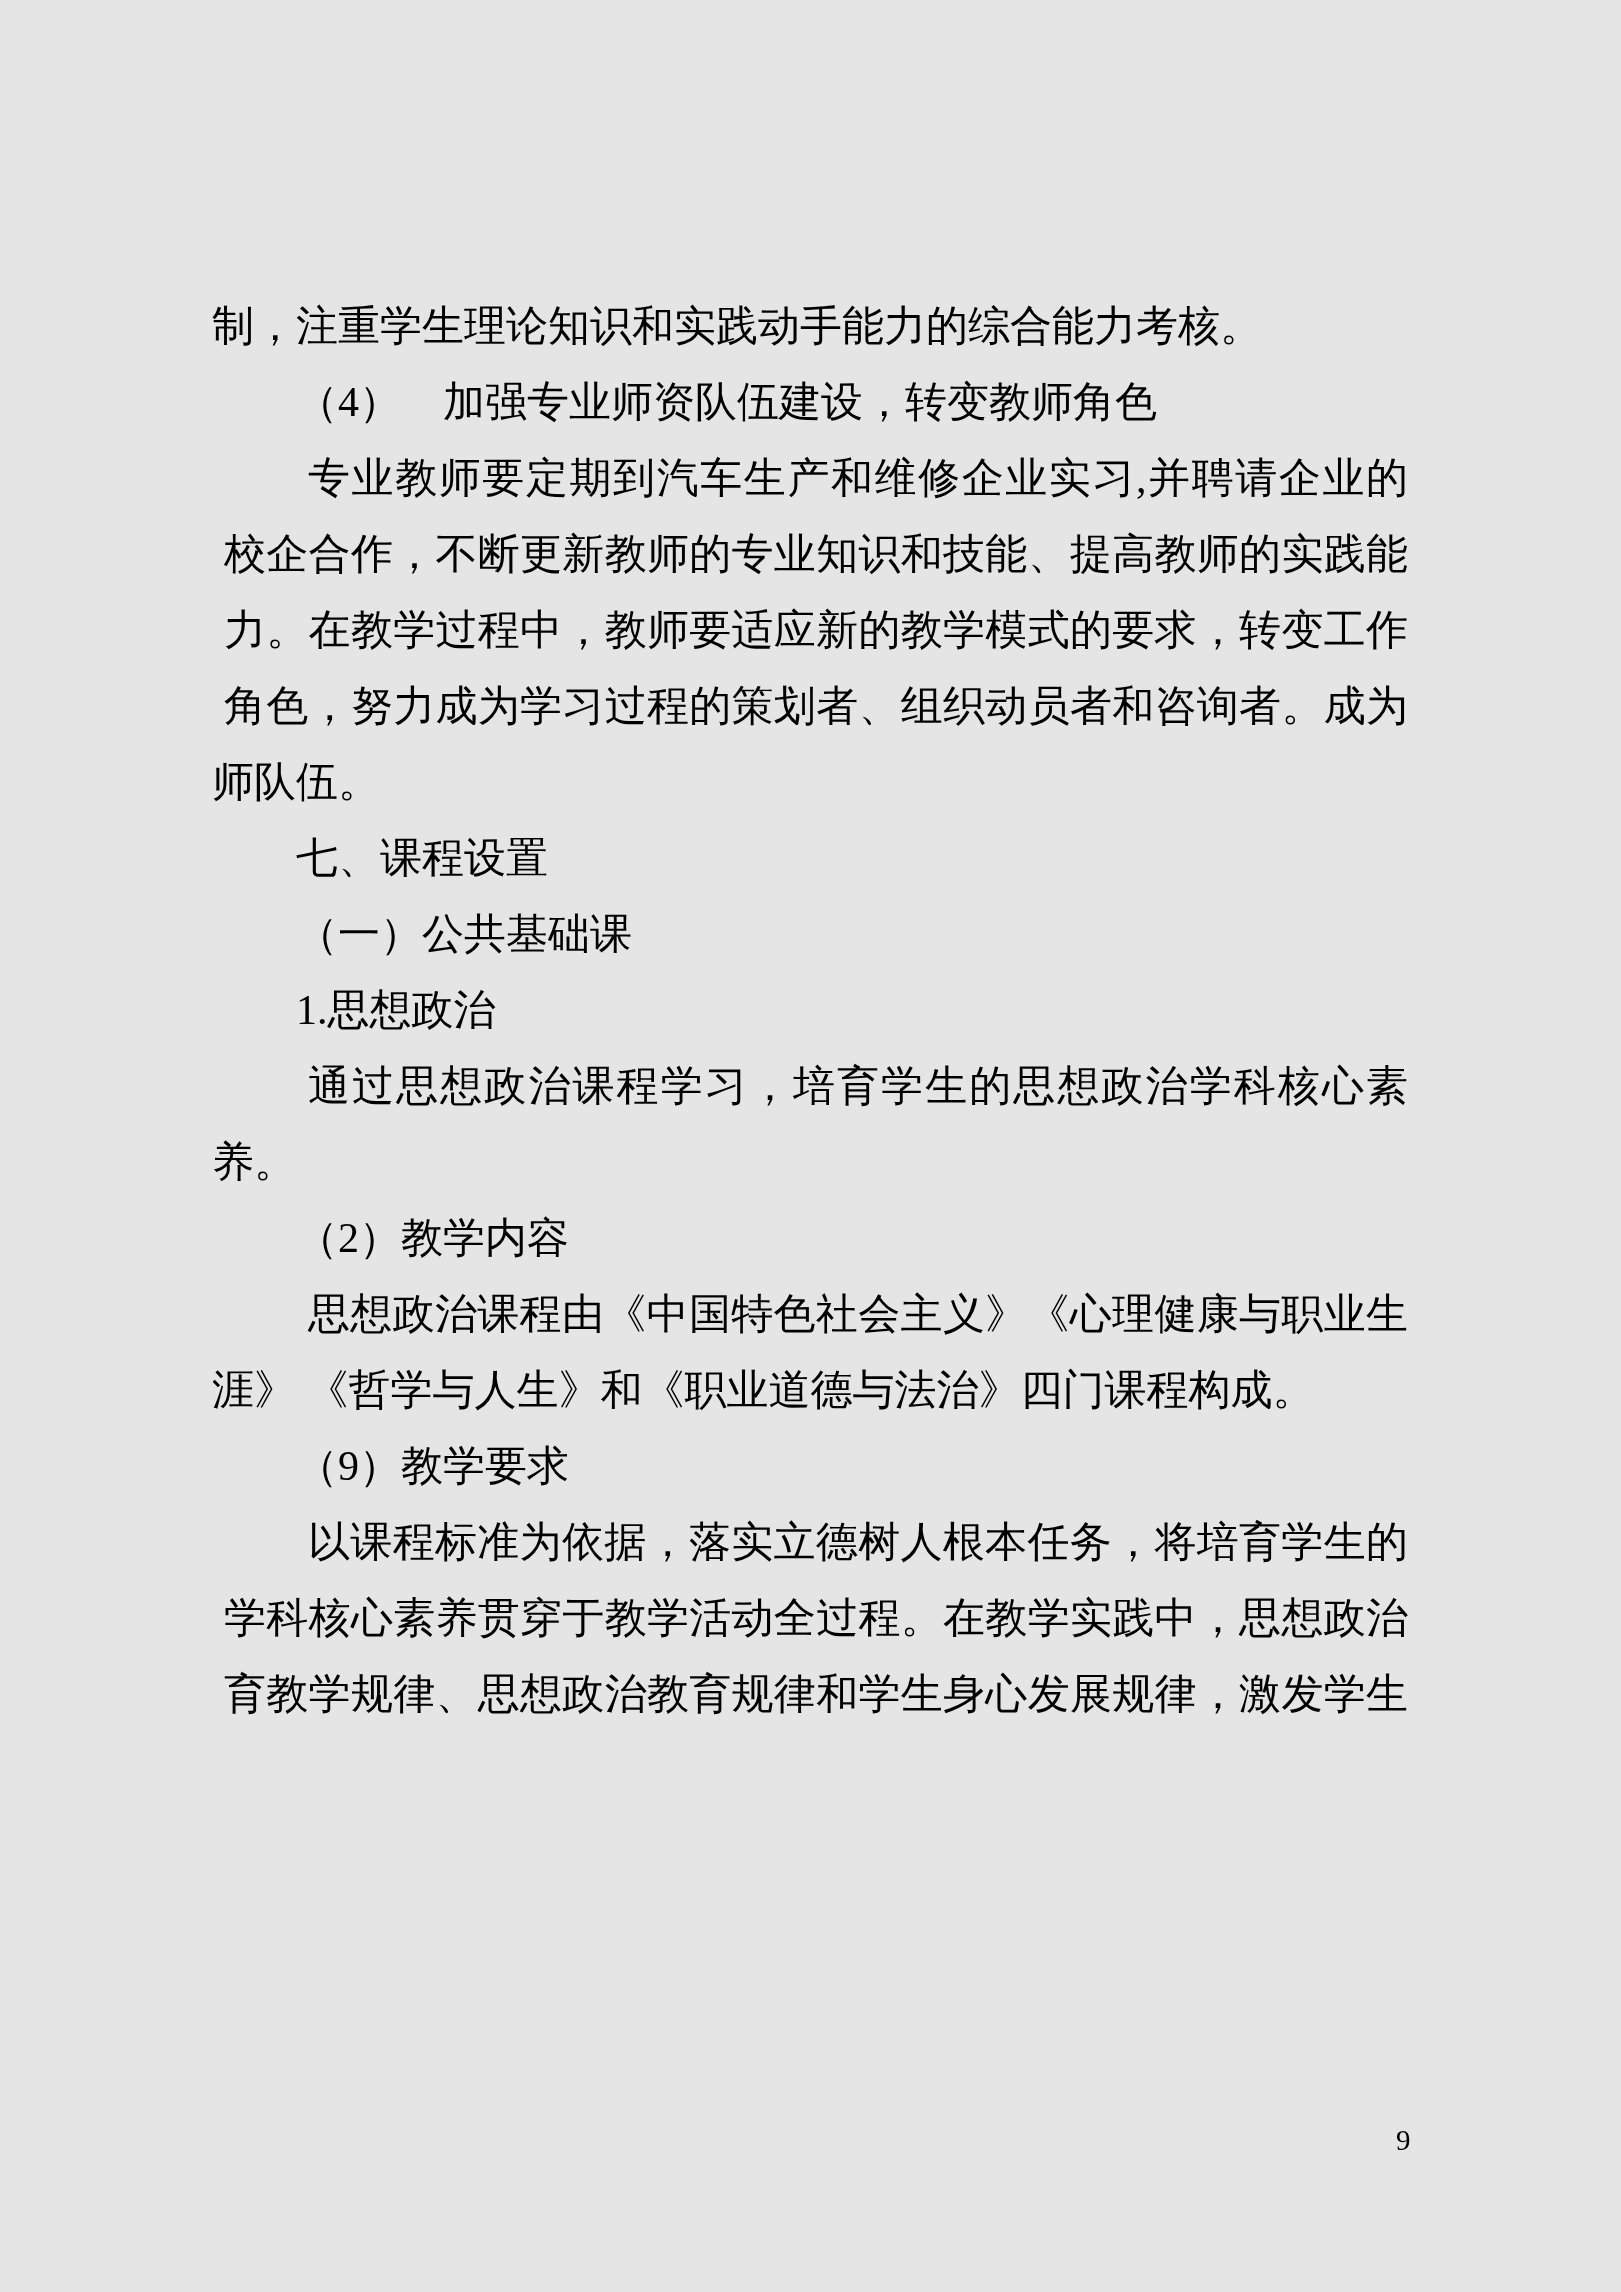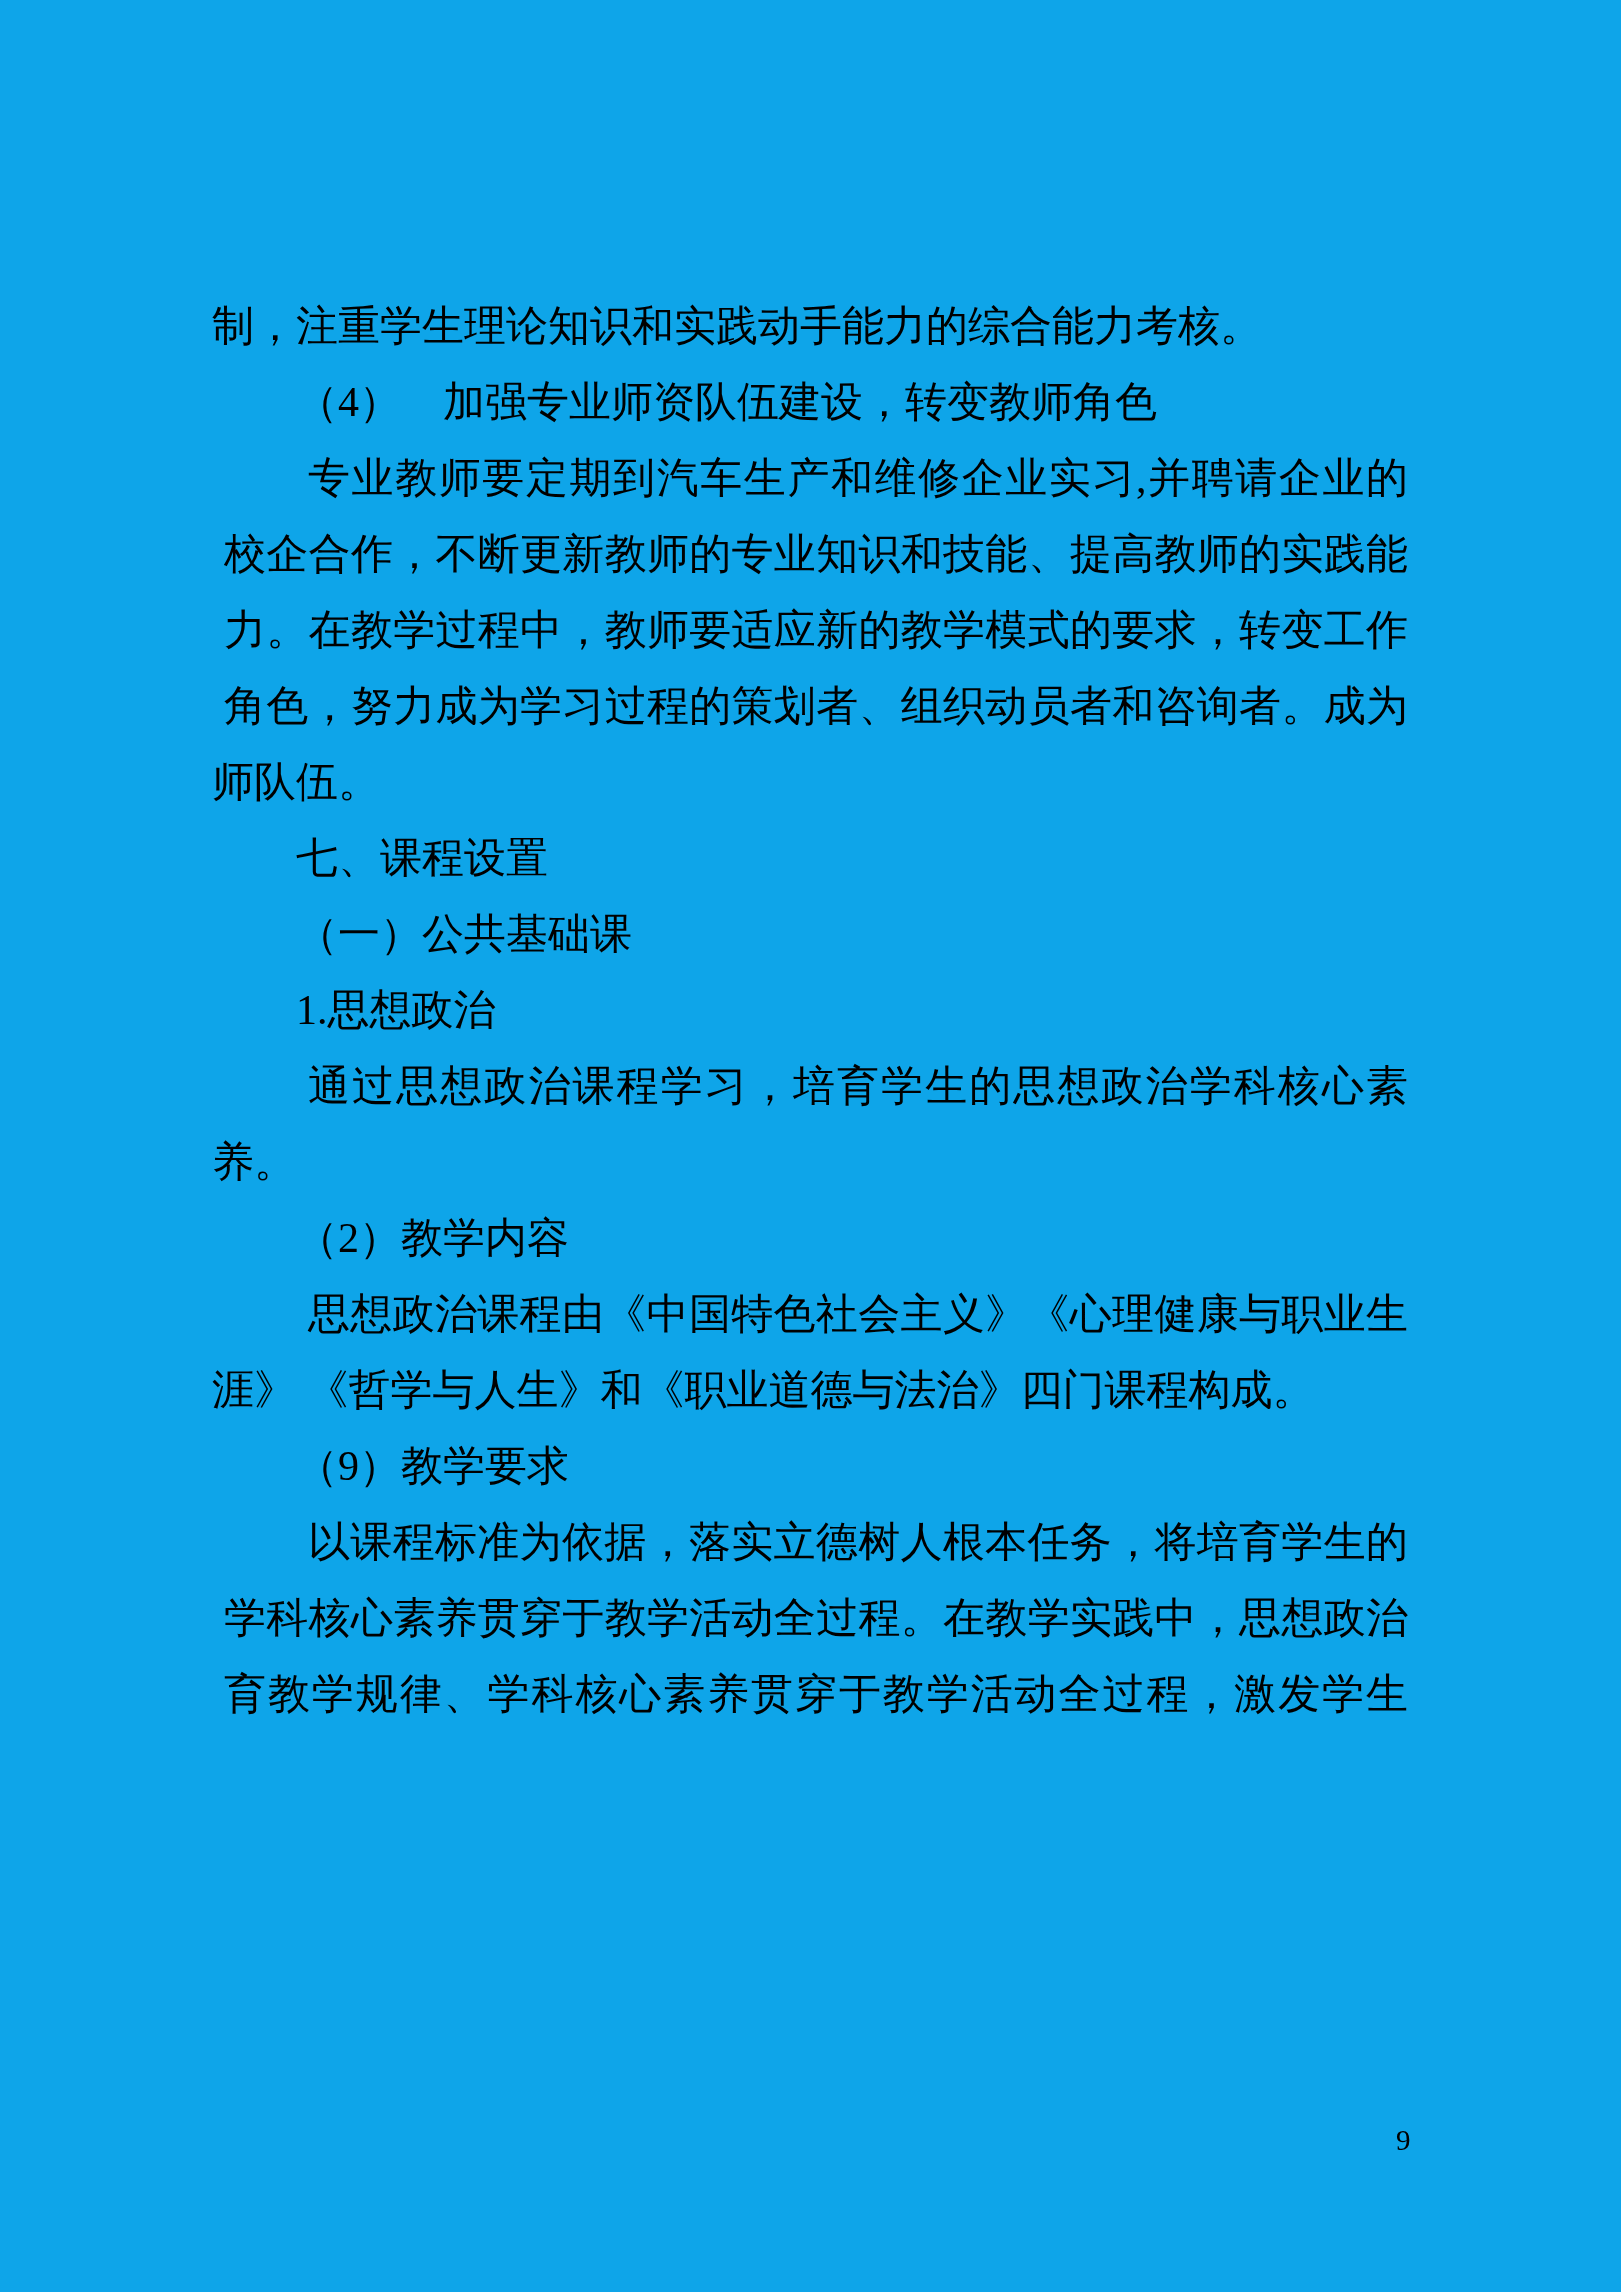--- a/index.html
+++ b/index.html
@@ -8,21 +8,21 @@
     width: 1621px;
     height: 2293px;
     background: #ffffff;
     font-family: "Liberation Serif", serif;
   }
   .page {
     position: absolute;
     left: 0; top: 0;
     width: 1621px;
     height: 2293px;
-    background: #0ea5e9;
+    background: #e5e5e5;
     color: #000000;
     overflow: hidden;
   }
   .doc-body {
     position: absolute;
     left: 212px;
     top: 288px;
     width: 1196px;
   }
   .line {
@@ -67,17 +67,17 @@
       <div class="line indent">（一）公共基础课</div>
       <div class="line indent bold">1.思想政治</div>
       <div class="line indent fill">通过思想政治课程学习，培育学生的思想政治学科核心素</div>
       <div class="line">养。</div>
       <div class="line indent">（2）教学内容</div>
       <div class="line indent fill">思想政治课程由《中国特色社会主义》《心理健康与职业生</div>
       <div class="line">涯》 《哲学与人生》和《职业道德与法治》四门课程构成。</div>
       <div class="line indent">（9）教学要求</div>
       <div class="line indent fill">以课程标准为依据，落实立德树人根本任务，将培育学生的</div>
       <div class="line fill">学科核心素养贯穿于教学活动全过程。在教学实践中，思想政治</div>
-      <div class="line fill">育教学规律、学科核心素养贯穿于教学活动全过程，激发学生</div>
+      <div class="line fill">育教学规律、思想政治教育规律和学生身心发展规律，激发学生</div>
     </div>
   <div class="page-number">9</div>
 </div>
 
 
 </body></html>

